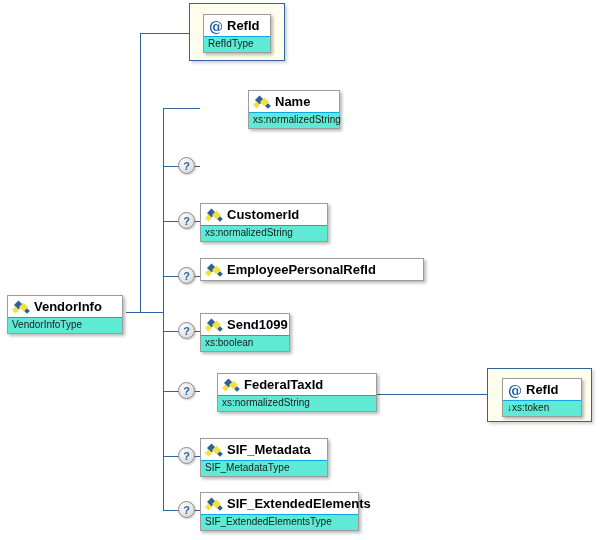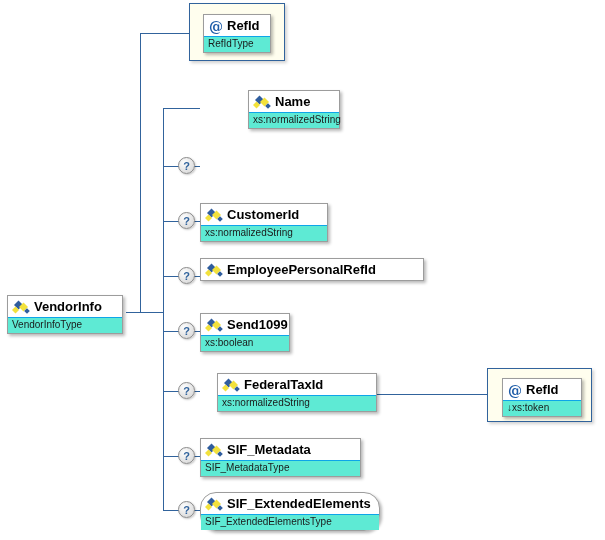--- a/index.html
+++ b/index.html
@@ -55,22 +55,22 @@
   }
 
   
   #n-vendorinfo   { left:7px;   top:295px; width:116px; }
   #n-name         { left:200px; top:90px;  width:92px;margin-left:48px;  }
   #n-contactinfo  { left:200px; top:148px; width:125px; }
   #n-customerid   { left:200px; top:203px; width:128px; }
   #n-employee     { left:200px; top:258px; width:224px; }
   #n-send1099     { left:200px; top:313px; width:90px; }
   #n-federaltaxid { left:200px; top:373px; width:160px;margin-left:17px; }
-  #n-sifmeta      { left:200px; top:438px; width:161px; }
-  #n-sifext       { left:200px; top:492px; width:180px;border-radius:16px; }
+  #n-sifmeta      { left:200px; top:438px; width:128px; }
+  #n-sifext       { left:200px; top:492px; width:159px; }
 
   #f-refid { left:189px; top:3px;  width:96px;  height:58px; }
   #n-refid { left:13px;  top:10px; width:68px; }
   #f-code  { left:487px; top:368px; width:105px; height:54px; }
   #n-code  { left:14px;  top:9px;  width:80px; }
 </style>
 </head>
 <body>
 
 <div id="canvas">

